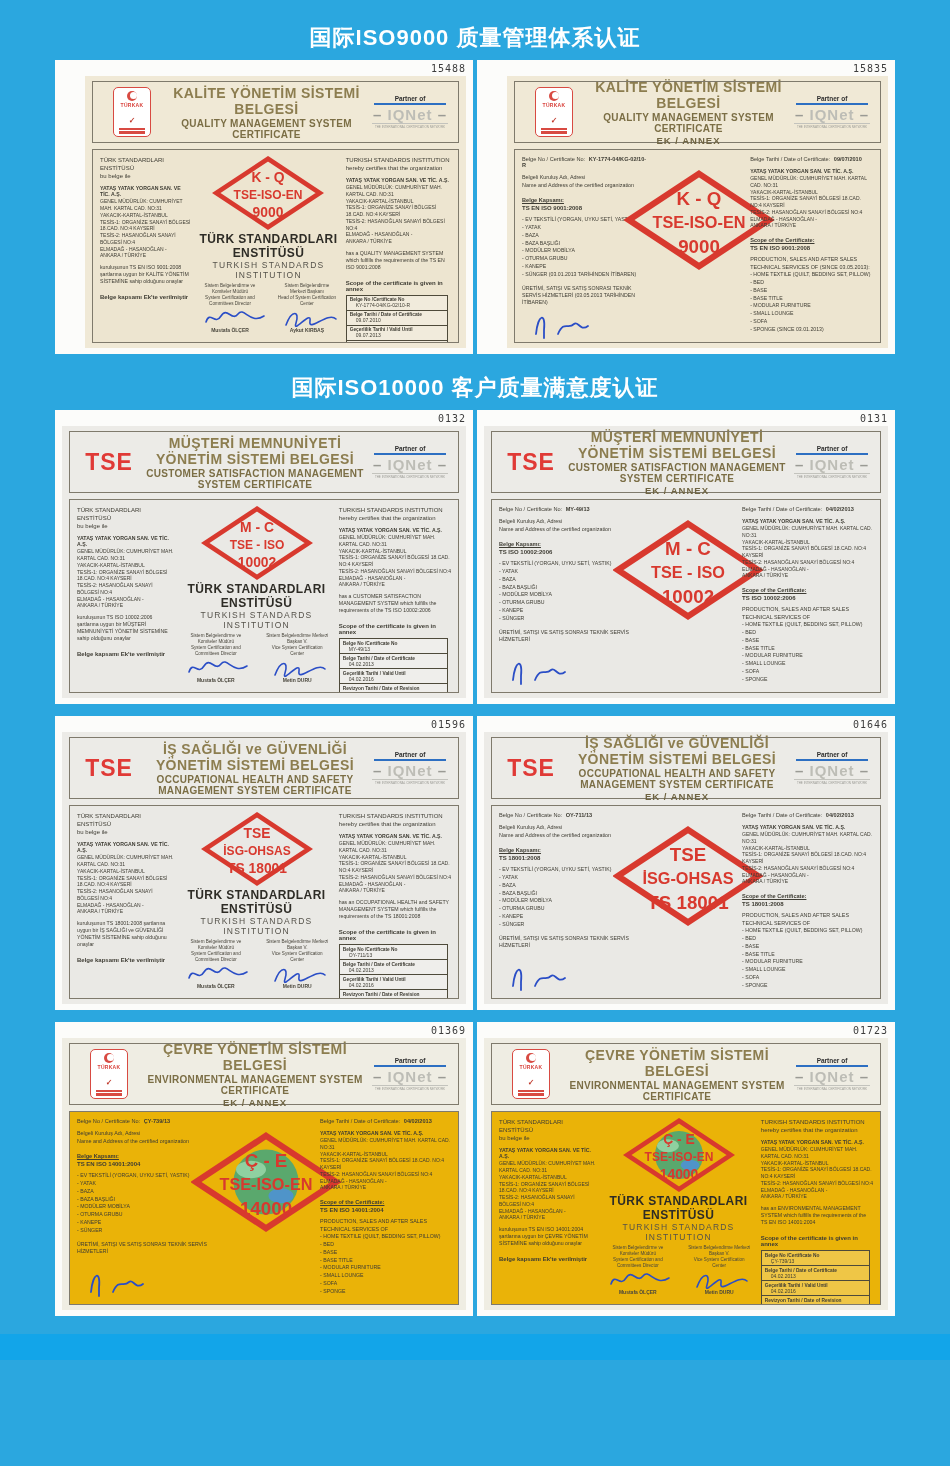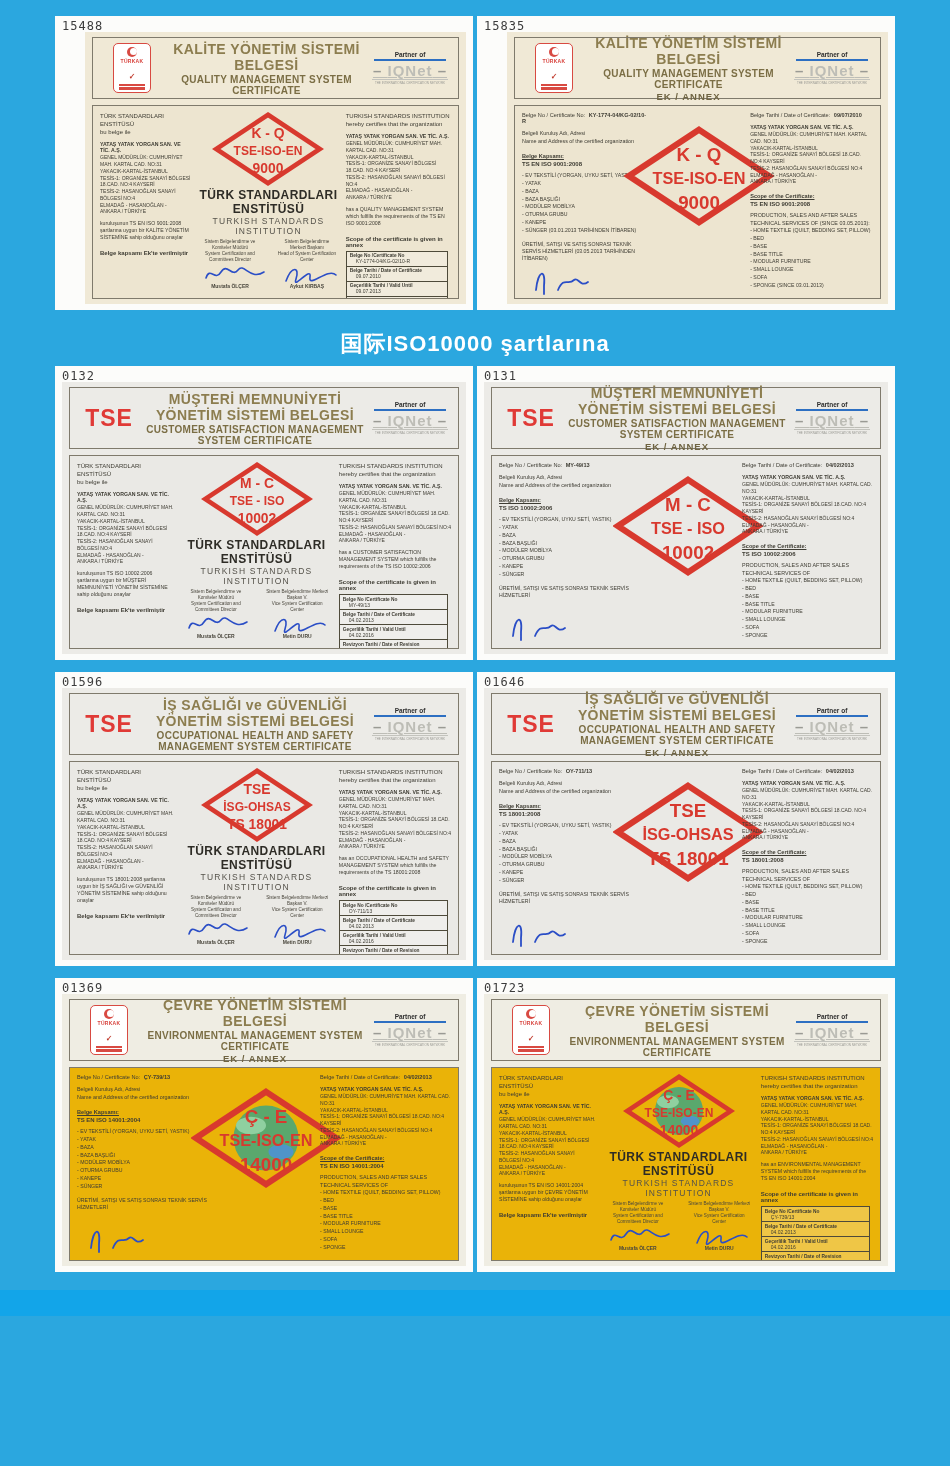--- a/index.html
+++ b/index.html
@@ -13,22 +13,22 @@
   .section-title {
     height:44px; display:flex; align-items:center; justify-content:center;
     color:#ffffff; font-size:22px; font-weight:bold; letter-spacing:1px;
   }
   .panels { display:flex; gap:4px; }
   .panel {
     width:418px; height:294px; background:#FCFCFA; padding:3px 7px 6px 7px;
     overflow:hidden; flex:0 0 auto;
   }
   .cert-number {
-    text-align:left; font-family:"DejaVu Sans Mono", monospace;
-    font-size:12px; color:#3c3c3c; letter-spacing:1px; height:13px;
+    text-align:right; font-family:"DejaVu Sans Mono", monospace;
+    font-size:10px; color:#3c3c3c; letter-spacing:1px; height:13px;
   }
   .paper { height:272px; padding:5px 7px; display:flex; flex-direction:column; }
   .panel[data-theme="cream"] .paper { background:#F0E9D6;margin-left:23px; }
   .panel[data-theme="cream"] .body-box { background:#EDE5D0; }
   .panel[data-theme="gray"]  .paper { background:#ECEBE7; }
   .panel[data-theme="gray"]  .body-box { background:#EAE9E5; }
   .panel[data-theme="mint"]  .paper { background:#EFEDE3; }
   .panel[data-theme="mint"]  .body-box { background:#eab308; }
 
   .header-box {
@@ -49,21 +49,21 @@
   .tk-circle { width:10px; height:10px; border-radius:50%; background:#D84A42; position:relative; }
   .tk-circle::after { content:""; position:absolute; width:7px; height:7px; border-radius:50%; background:#fff; left:3px; top:1.5px; }
   .tk-text { font-size:5px; font-weight:bold; color:#D8423C; letter-spacing:.3px; }
   .tk-check::after { content:"✓"; color:#C0392B; font-size:8px; font-weight:bold; }
   .tk-bars { display:flex; flex-direction:column; gap:1px; width:26px; }
   .tk-bars i { display:block; height:2.5px; background:#D84A42; }
 
   .iqnet { width:76px; text-align:center; }
   .iq-partner { font-size:6.5px; font-weight:bold; color:#2f2f2f; }
   .iq-bar { height:2.5px; background:#2D6FC2; margin:1px 2px; }
-  .iq-name { font-size:15px; font-weight:bold; color:#BDBDB6; letter-spacing:1px;text-decoration:underline; }
+  .iq-name { font-size:15px; font-weight:bold; color:#BDBDB6; letter-spacing:1px; }
   .iq-name::before { content:"– "; color:#9a9a94; } .iq-name::after { content:" –"; color:#9a9a94; }
   .iq-sub { font-size:3px; color:#9a9a94; border-top:1px solid #c3c3bd; padding-top:1px; }
 
   .body-box { border:1px solid #7F7A6C; margin-top:6px; flex:1; padding:6px 7px; display:grid; column-gap:8px; overflow:hidden; }
   .body-main  { grid-template-columns:26% 1fr 30%; }
   .body-annex { grid-template-columns:36% 1fr 35%; }
   .col { min-width:0; color:#3E3C33; }
   .pre { white-space:pre-line; }
   .org { font-size:6px; line-height:1.35; margin-bottom:5px; }
   .company { font-size:5.2px; font-weight:bold; margin-bottom:1px; }
@@ -101,20 +101,21 @@
   .col-ac { display:flex; flex-direction:column; align-items:center; }
 
   .page-footer { height:26px; background:#12A5E9; margin:18px -55px 0 -55px; }
 </style>
 </head>
 <body style="background: rgb(43, 167, 223);">
 
 <div id="page">
   <div id="sections">
   <section class="section">
+    <h2 class="section-title">国际ISO9000 质量管理体系认证</h2>
     <div class="panels">
   <div class="panel" data-theme="cream">
     <div class="cert-number">15488</div>
     <div class="paper">
       <div class="header-box">
         <div class="logo-slot">
           <div class="turkak">
             <span class="tk-circle"></span>
             <span class="tk-text">TÜRKAK</span>
             <span class="tk-check"></span>
@@ -304,21 +305,21 @@
                     <div>- SPONGE (SINCE 03.01.2013)</div>
                   </div>
         </div>
       </div>
     </div>
   </div>
 </div>
   </section>
 
   <section class="section">
-    <h2 class="section-title">国际ISO10000 şartlarına</h2>
+    <h2 class="section-title">国际ISO10000 客户质量满意度认证</h2>
     <div class="panels">
   <div class="panel" data-theme="gray">
     <div class="cert-number">0132</div>
     <div class="paper">
       <div class="header-box">
         <div class="logo-slot">
 
           <div class="tse">TSE</div>
         </div>
         <div class="titles">

